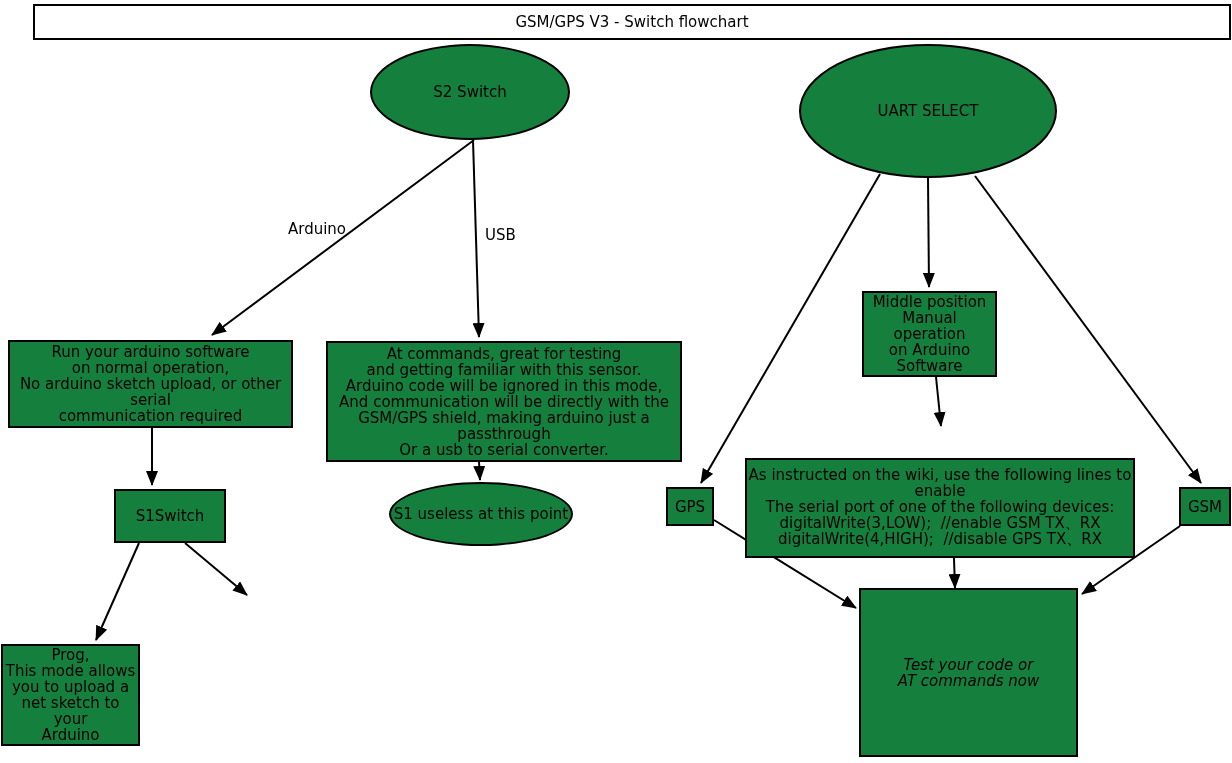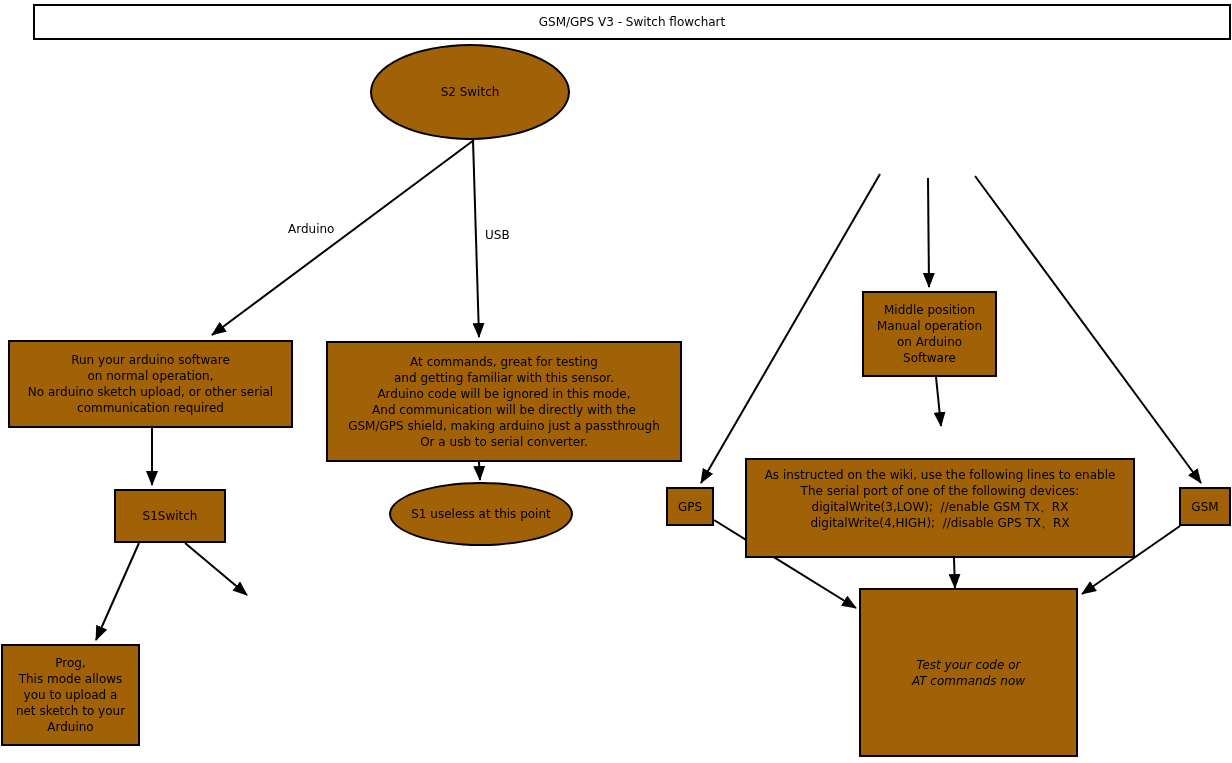--- a/index.html
+++ b/index.html
@@ -2,34 +2,34 @@
 <html><head>
 <meta charset="utf-8">
 <style>
   html, body { margin: 0; padding: 0; background: #ffffff; }
   .stage {
     position: relative;
     width: 1232px;
     height: 763px;
     background: #ffffff;
     font-family: "DejaVu Sans", "Liberation Sans", sans-serif;
-    font-size: 12px;
+    font-size: 15px;
     line-height: 16px;
     color: #000000;
     overflow: hidden;
   }
   .node {
     position: absolute;
     box-sizing: border-box;
     display: flex;
     align-items: center;
     justify-content: center;
     text-align: center;
     white-space: pre-wrap;
-    background: #a16207;
+    background: #15803d;
   }
   .rect    { border: 2px solid #000000; }
   .ellipse { border: 2px solid #000000; border-radius: 50%; }
   .top-align { align-items: flex-start; padding-top: 7px; margin-top: 28px; }
   .banner {
     position: absolute;
     box-sizing: border-box;
     border: 2px solid #000000;
     display: flex;
     align-items: center;
@@ -100,20 +100,21 @@
 
   <div class="node ellipse" style="left:389px; top:482px; width:184px; height:64px;">S1 useless at this point</div>
 
   <div class="node rect" style="left:1px; top:644px; width:139px; height:102px;">Prog,
 This mode allows
 you to upload a
 net sketch to your
 Arduino</div>
 
 
+  <div class="node ellipse" style="left:799px; top:44px; width:258px; height:134px;">UART SELECT</div>
 
   <div class="node rect" style="left:862px; top:291px; width:135px; height:86px;">Middle position
 Manual operation
 on Arduino
 Software</div>
 
   <div class="node rect top-align" style="left:745px; top:430px; width:390px; height:100px;">As instructed on the wiki, use the following lines to enable
 The serial port of one of the following devices:
 digitalWrite(3,LOW);  //enable GSM TX、RX
 digitalWrite(4,HIGH);  //disable GPS TX、RX</div>

